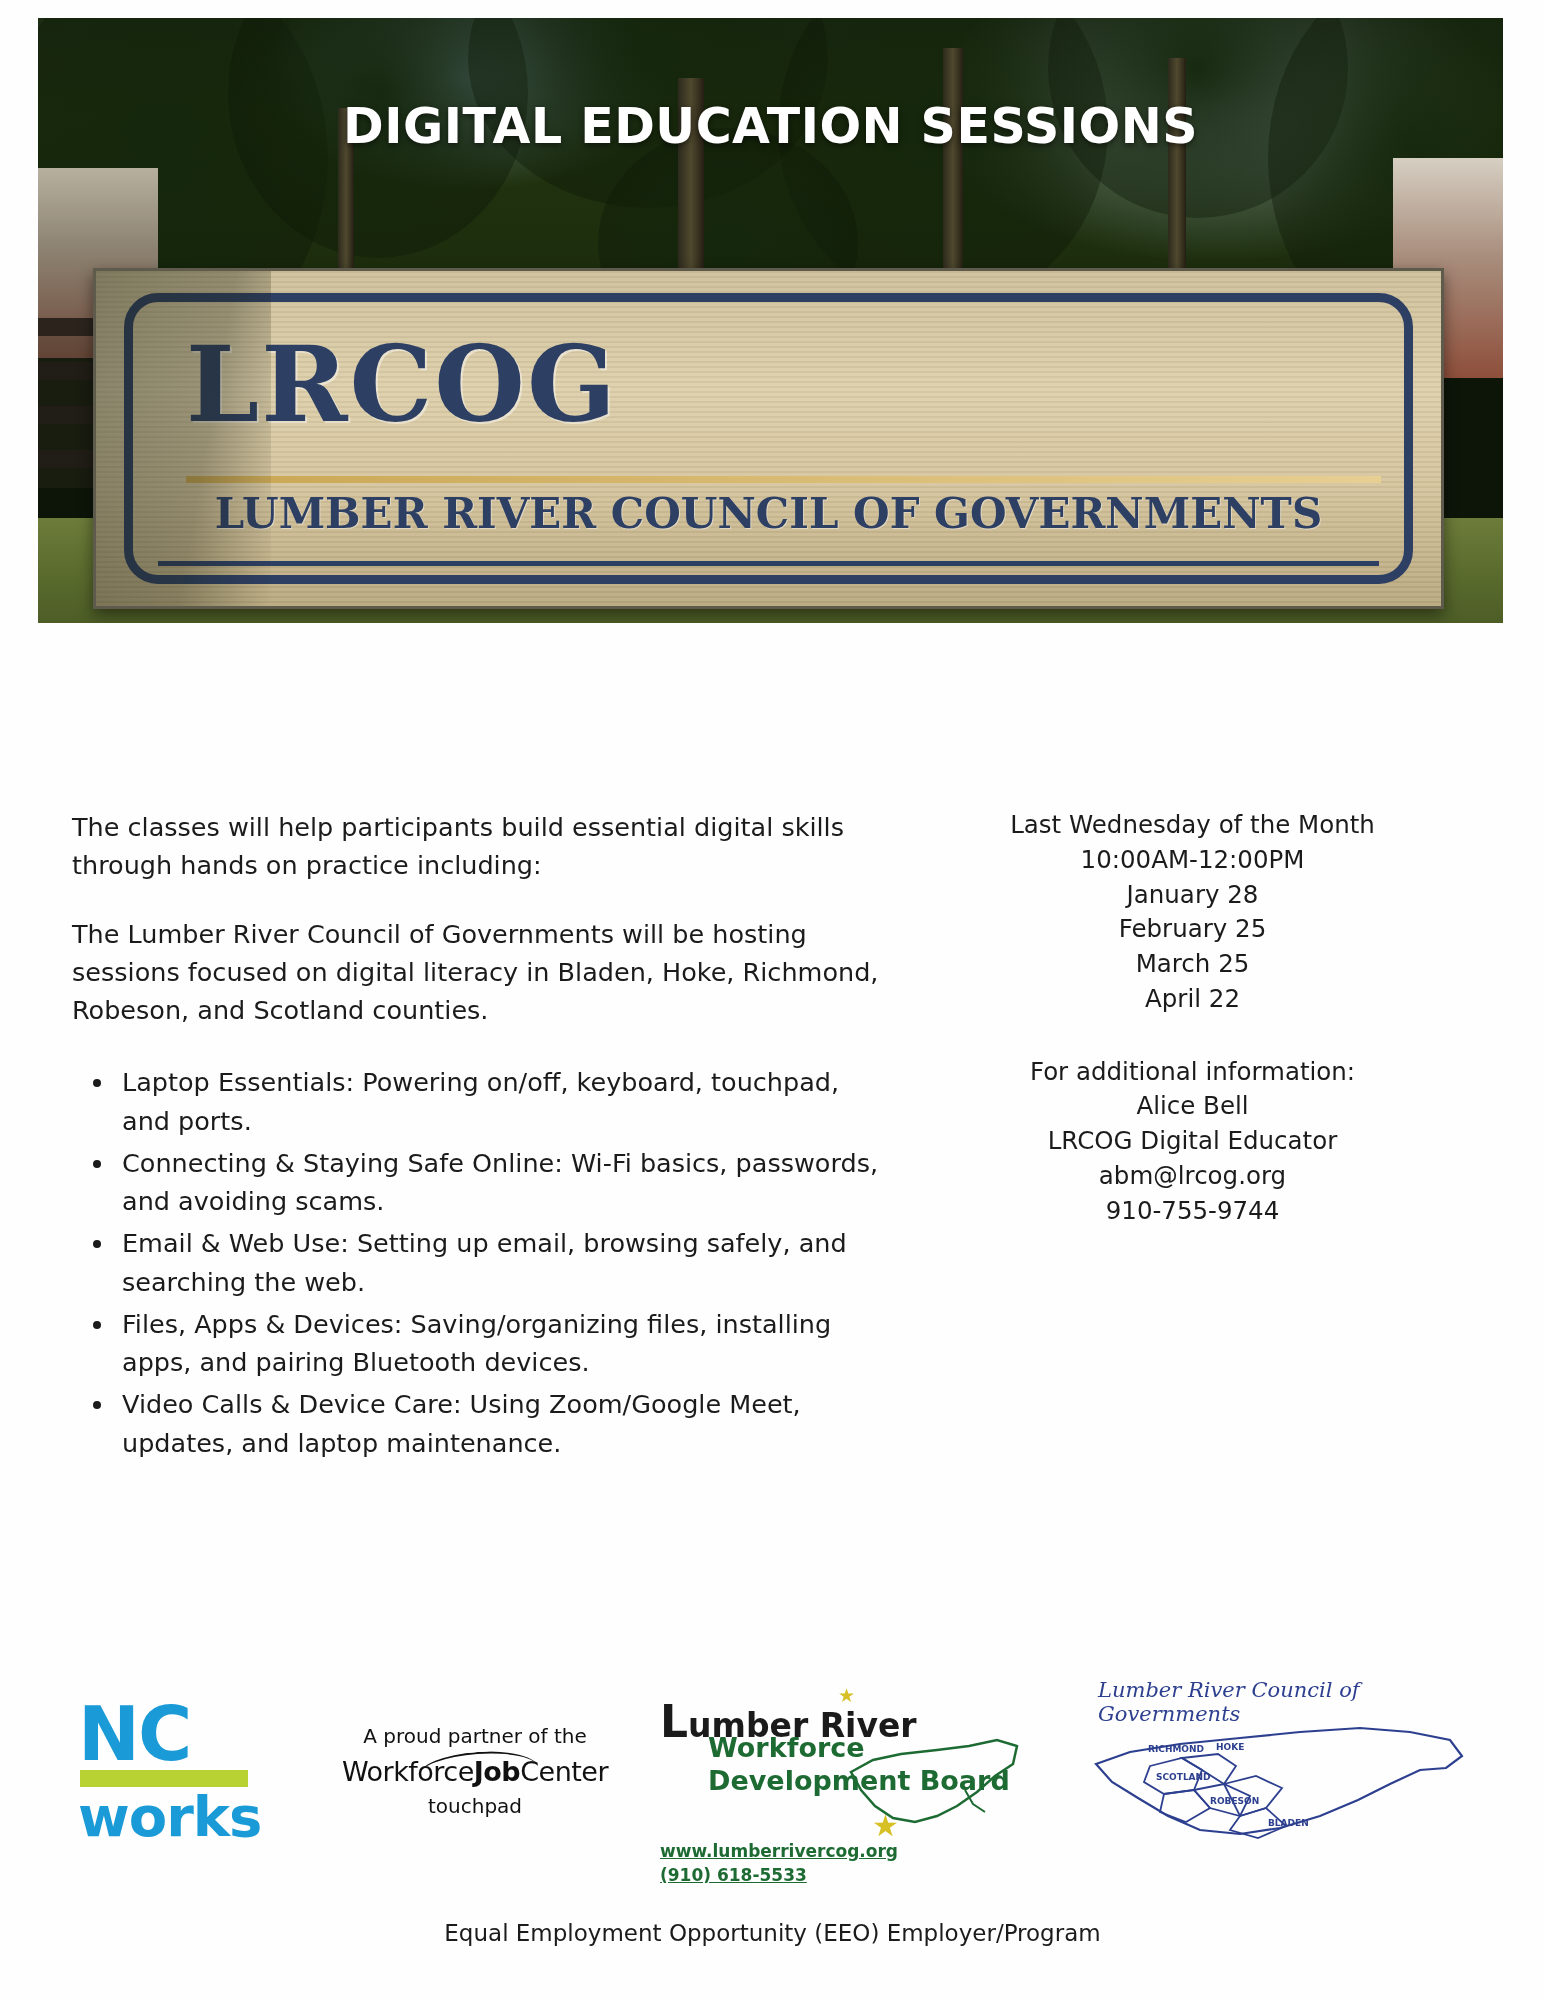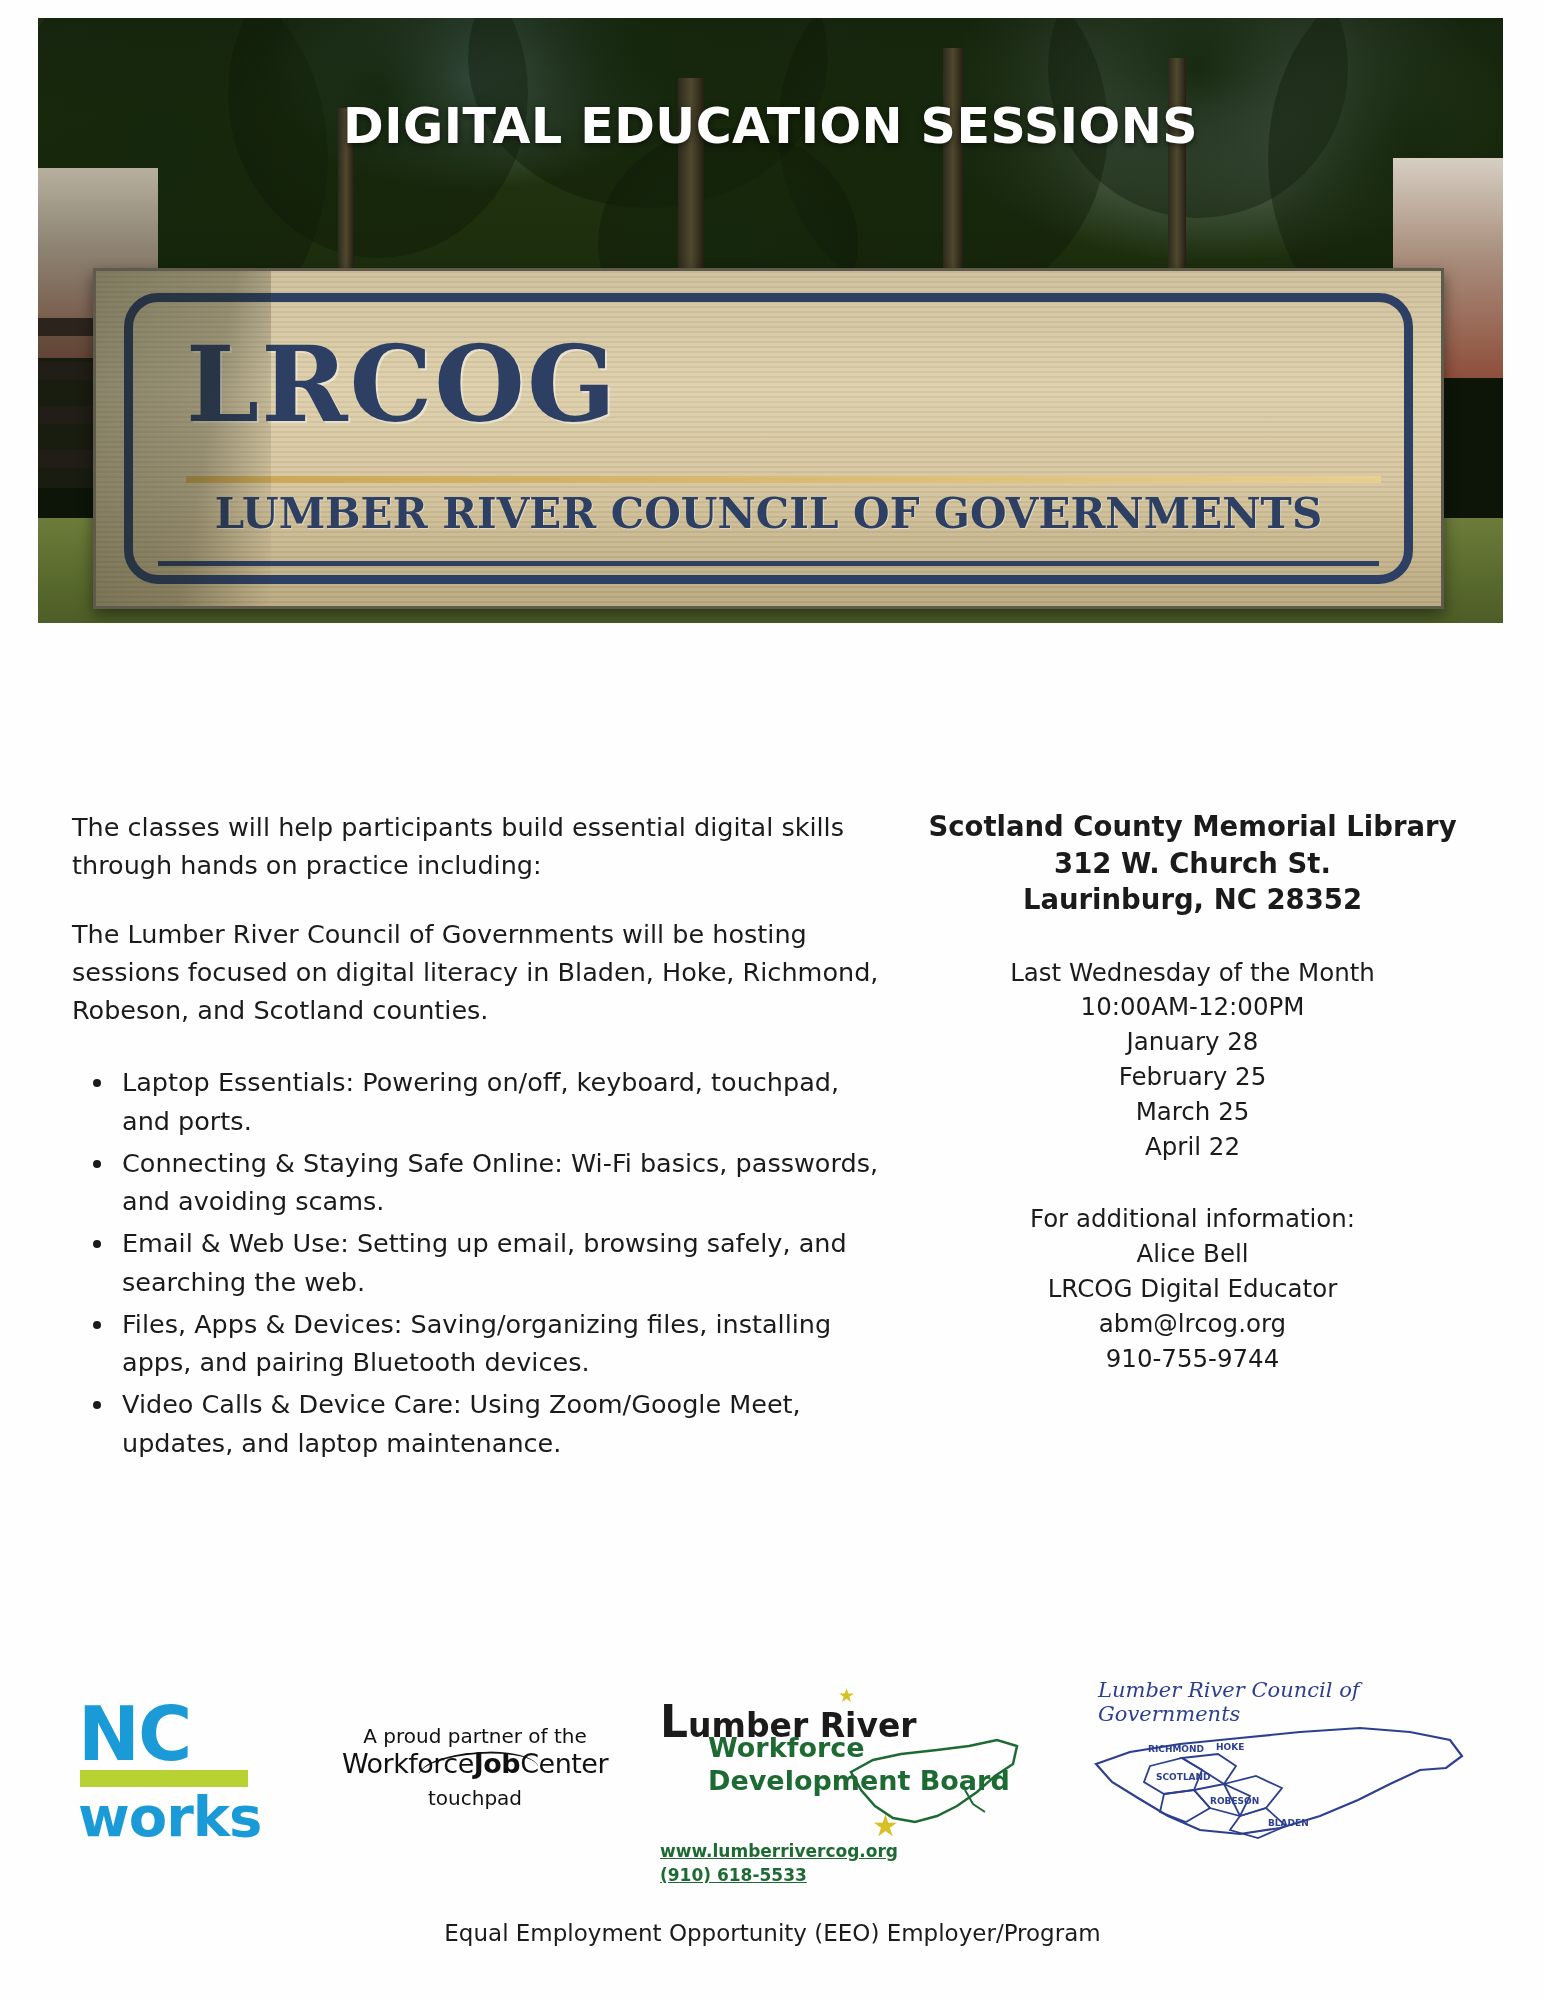--- a/index.html
+++ b/index.html
@@ -217,21 +217,21 @@
     letter-spacing: -1px;
   }
   .ajc {
     position: absolute;
     left: 330px;
     top: 52px;
     width: 290px;
     text-align: center;
     color: #111;
   }
-  .ajc .l1 { font-size: 20px; }
+  .ajc .l1 { font-size: 20px; margin-bottom: 8px; }
   .ajc .l2 { font-size: 27px; font-weight: bold; letter-spacing: -0.5px; }
   .ajc .l2 .thin { font-weight: normal; }
   .ajc .l3 { font-size: 20px; margin-top: 7px; }
   .ajc .swoosh {
     position: absolute;
     left: 88px; top: 28px; width: 120px; height: 22px;
     border-top: 2px solid #111;
     border-radius: 60% 60% 0 0 / 100% 100% 0 0;
     transform: rotate(-4deg);
   }
@@ -343,25 +343,20 @@
     <ul class="bullets">
       <li>Laptop Essentials: Powering on/off, keyboard, touchpad, and ports.</li>
       <li>Connecting &amp; Staying Safe Online: Wi-Fi basics, passwords, and avoiding scams.</li>
       <li>Email &amp; Web Use: Setting up email, browsing safely, and searching the web.</li>
       <li>Files, Apps &amp; Devices: Saving/organizing files, installing apps, and pairing Bluetooth devices.</li>
       <li>Video Calls &amp; Device Care: Using Zoom/Google Meet, updates, and laptop maintenance.</li>
     </ul>
   </div>
 
   <div class="right-col">
-    <div class="venue">
-      <div>Scotland County Memorial Library</div>
-      <div>312 W. Church St.</div>
-      <div>Laurinburg, NC 28352</div>
-    </div>
 
     <div class="schedule">
       <div>Last Wednesday of the Month</div>
       <div>10:00AM-12:00PM</div>
       <div>January 28</div>
       <div>February 25</div>
       <div>March 25</div>
       <div>April 22</div>
     </div>
 

